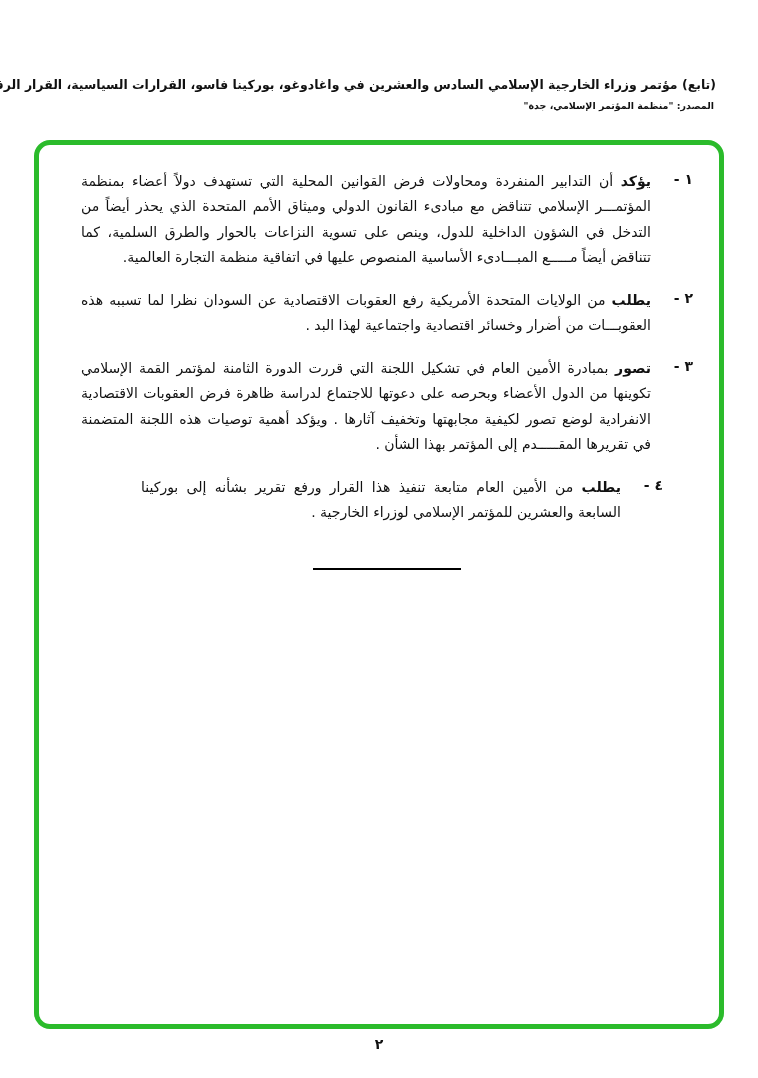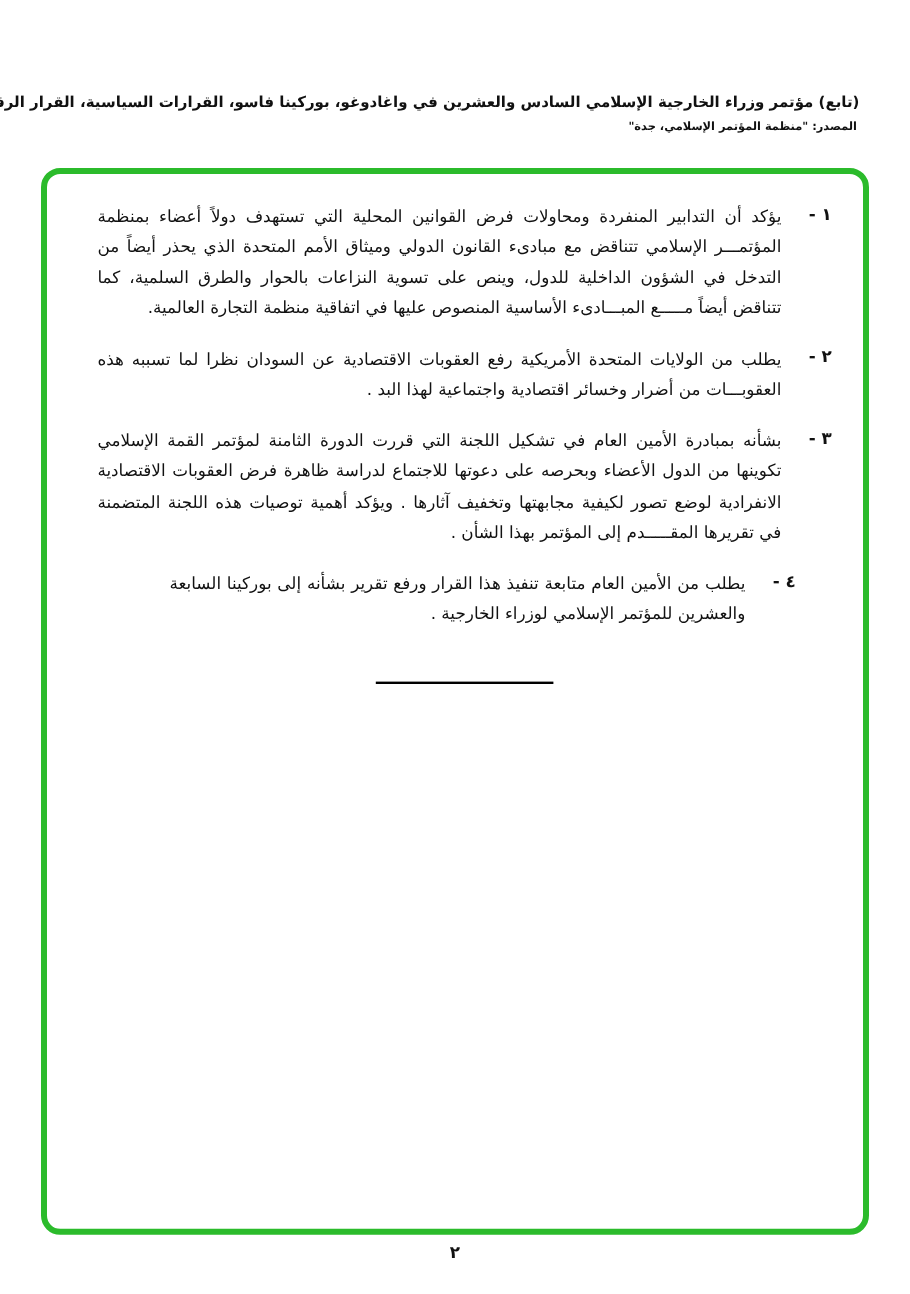--- a/index.html
+++ b/index.html
@@ -63,21 +63,21 @@
     white-space: nowrap;
   }
   .item .text {
     flex: 1;
     margin: 0;
     font-size: 14px;
     line-height: 1.82;
     text-align: justify;
   }
   .item .text strong {
-    font-weight: 400;
+    font-weight: 700;
   }
   .item.indented {
     margin-right: 30px;
     margin-left: 60px;
     margin-top: 6px;
   }
   .separator {
     width: 148px;
     border-top: 2px solid #000000;
     margin: 42px auto 0 auto;
@@ -109,21 +109,21 @@
       <p class="text"><strong>يؤكد</strong> <span>أن التدابير المنفردة ومحاولات فرض القوانين المحلية التي تستهدف دولاً أعضاء بمنظمة المؤتمـــر الإسلامي تتناقض مع مبادىء القانون الدولي وميثاق الأمم المتحدة الذي يحذر أيضاً من التدخل في الشؤون الداخلية للدول، وينص على تسوية النزاعات بالحوار والطرق السلمية، كما تتناقض أيضاً مـــــع المبـــادىء الأساسية المنصوص عليها في اتفاقية منظمة التجارة العالمية.</span></p>
     </div>
 
     <div class="item">
       <span class="num">٢ -</span>
       <p class="text"><strong>يطلب</strong> <span>من الولايات المتحدة الأمريكية رفع العقوبات الاقتصادية عن السودان نظرا لما تسببه هذه العقوبـــات من أضرار وخسائر اقتصادية واجتماعية لهذا البد .</span></p>
     </div>
 
     <div class="item">
       <span class="num">٣ -</span>
-      <p class="text"><strong>بشأنه</strong> <span>بمبادرة الأمين العام في تشكيل اللجنة التي قررت الدورة الثامنة لمؤتمر القمة الإسلامي تكوينها من الدول الأعضاء وبحرصه على دعوتها للاجتماع لدراسة ظاهرة فرض العقوبات الاقتصادية الانفرادية لوضع تصور لكيفية مجابهتها وتخفيف آثارها . ويؤكد أهمية توصيات هذه اللجنة المتضمنة في تقريرها المقـــــدم إلى المؤتمر بهذا الشأن .</span></p>
+      <p class="text"><strong>تصور</strong> <span>بمبادرة الأمين العام في تشكيل اللجنة التي قررت الدورة الثامنة لمؤتمر القمة الإسلامي تكوينها من الدول الأعضاء وبحرصه على دعوتها للاجتماع لدراسة ظاهرة فرض العقوبات الاقتصادية الانفرادية لوضع تصور لكيفية مجابهتها وتخفيف آثارها . ويؤكد أهمية توصيات هذه اللجنة المتضمنة في تقريرها المقـــــدم إلى المؤتمر بهذا الشأن .</span></p>
     </div>
 
     <div class="item indented">
       <span class="num">٤ -</span>
       <p class="text"><strong>يطلب</strong> <span>من الأمين العام متابعة تنفيذ هذا القرار ورفع تقرير بشأنه إلى بوركينا السابعة والعشرين للمؤتمر الإسلامي لوزراء الخارجية .</span></p>
     </div>
 
     <div class="separator"></div>
 
   </div>

